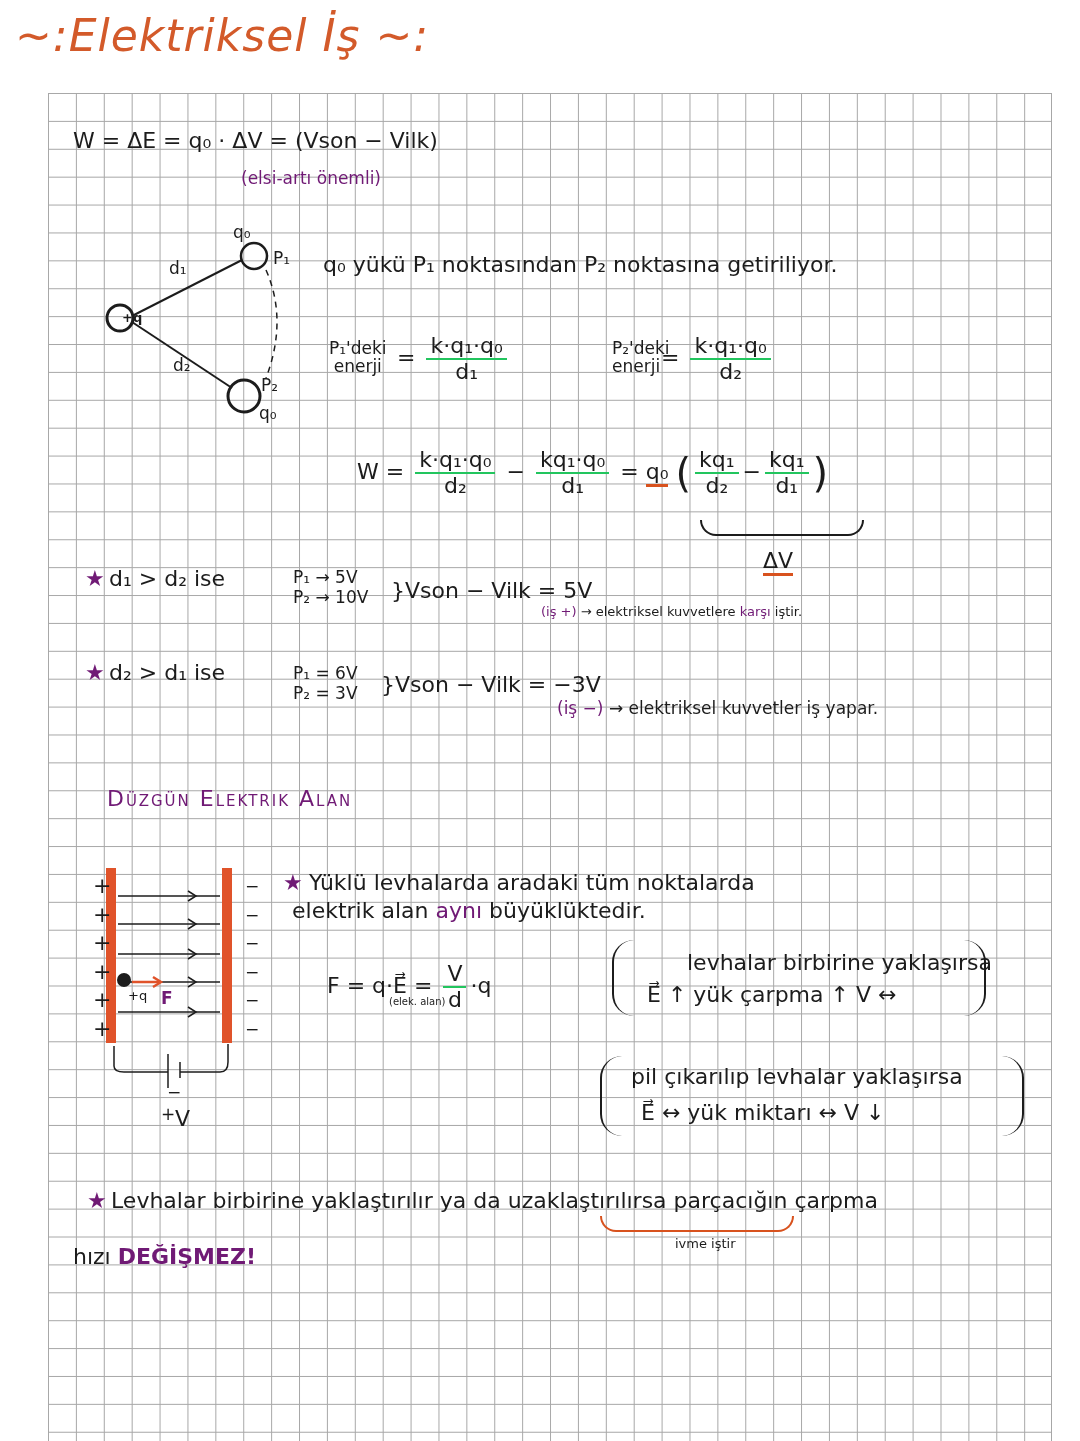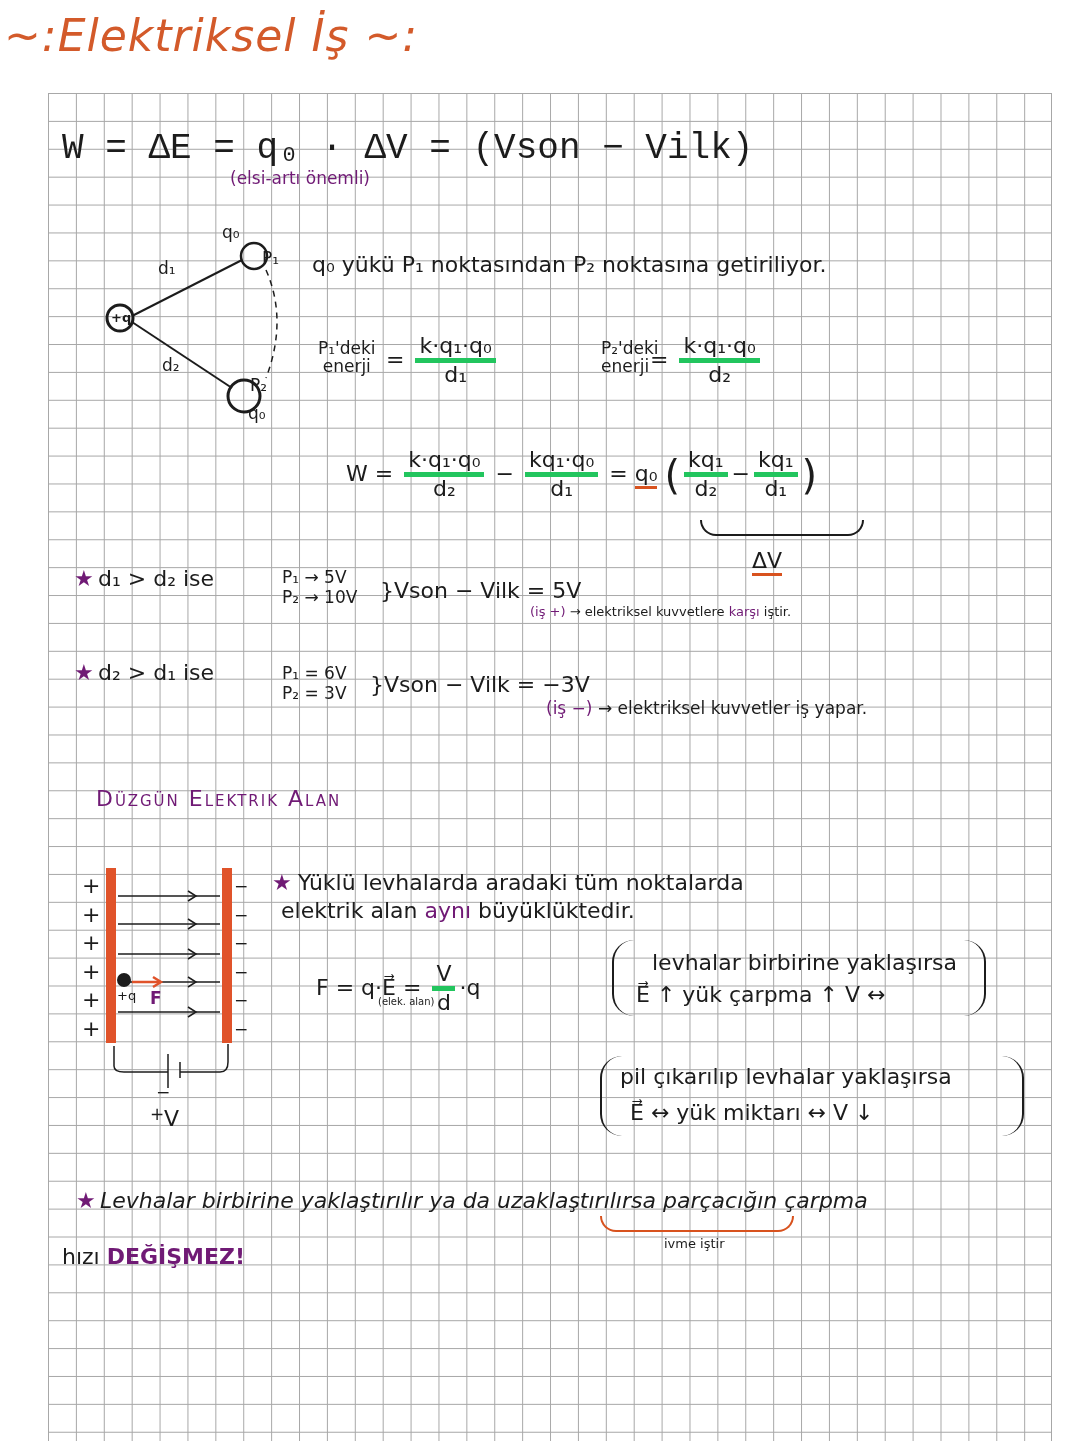--- a/index.html
+++ b/index.html
@@ -11,30 +11,30 @@
   }
   .grid {
     position: absolute; left: 48px; top: 93px; width: 1003px; height: 1348px;
     background-image:
       linear-gradient(to right, #8a8a8a 1px, transparent 1px),
       linear-gradient(to bottom, #8a8a8a 1px, transparent 1px);
     background-size: 27.9px 27.9px;
     border-right: 1px solid #8a8a8a;
     opacity: 0.75;
   }
-  .hw { position: absolute; white-space: nowrap; font-family: "DejaVu Sans", sans-serif; }
+  .hw { position: absolute; white-space: nowrap; font-family: "DejaVu Sans", sans-serif; margin-left: 11px; }
   .orange { color: #701a75; }
   .title { font-size: 44px; top: 10px; left: 4px; color: #d35a2a; letter-spacing: 1px; font-style: italic; }
-  .f1 { font-size: 36px; font-family: Liberation Mono, monospace; }
+  .f1 { font-size: 22px; }
   .f2 { font-size: 22px; }
   .f3 { font-size: 17px; }
   .f4 { font-size: 13px; }
   .caps { font-variant: small-caps; letter-spacing: 2px; }
   .frac { display: inline-flex; flex-direction: column; align-items: center; vertical-align: middle; margin: 0 4px; }
-  .frac .num { border-bottom: 5px solid #22c55e; padding: 0 4px; line-height: 1.1; }
+  .frac .num { border-bottom: 2px solid #22c55e; padding: 0 4px; line-height: 1.1; }
   .frac .den { line-height: 1.1; }
   .underline-o { border-bottom: 3px solid #d8521e; }
   .brace-under {
     position: absolute; border: 2px solid #1c1c1c; border-top: none;
     border-radius: 0 0 40px 40px; height: 14px;
   }
   .brace-under.or { border-color: #d8521e; }
   .paren-box {
     position: absolute; border-left: 2px solid #1c1c1c; border-right: 2px solid #1c1c1c;
     border-radius: 22px;
@@ -204,29 +204,29 @@
   <span>F = q·</span><span>E⃗</span>
   <span>=</span>
   <span class="frac">
       <span class="num">V</span>
       <span class="den">d</span>
     </span><span>·q</span>
 </div>
 <div class="hw" style="left:378px; top:996px; font-size:10px;">(elek. alan)</div>
 
 <div class="paren-box" style="left:612px; top:940px; width:370px; height:76px;"></div>
-<div class="hw f2" style="left:652px; top:950px;">levhalar birbirine yaklaşırsa</div>
+<div class="hw f2" style="left:676px; top:950px;">levhalar birbirine yaklaşırsa</div>
 <div class="hw f2" style="left:636px; top:982px;">E⃗ ↑   yük çarpma ↑   V ↔</div>
 
 <div class="paren-box" style="left:600px; top:1056px; width:420px; height:80px;"></div>
 <div class="hw f2" style="left:620px; top:1064px;">pil çıkarılıp levhalar yaklaşırsa</div>
 <div class="hw f2" style="left:630px; top:1100px;">E⃗ ↔   yük miktarı ↔   V ↓</div>
 
 <div class="hw f2 orange" style="left:76px; top:1188px;">★</div>
-<div class="hw f2" style="left:100px; top:1188px;font-style:italic;">
+<div class="hw f2" style="left:100px; top:1188px;">
   <span>Levhalar birbirine yaklaştırılır ya da</span>
   <span>uzaklaştırılırsa</span>
   <span>parçacığın çarpma</span>
 </div>
 <div class="brace-under or" style="left:600px; top:1216px; width:190px;"></div>
 <div class="hw f4" style="left:664px; top:1236px;">ivme iştir</div>
 <div class="hw f2" style="left:62px; top:1244px;">
   <span>hızı</span>
   <span class="orange" style="font-weight:bold;">DEĞİŞMEZ!</span>
 </div>

